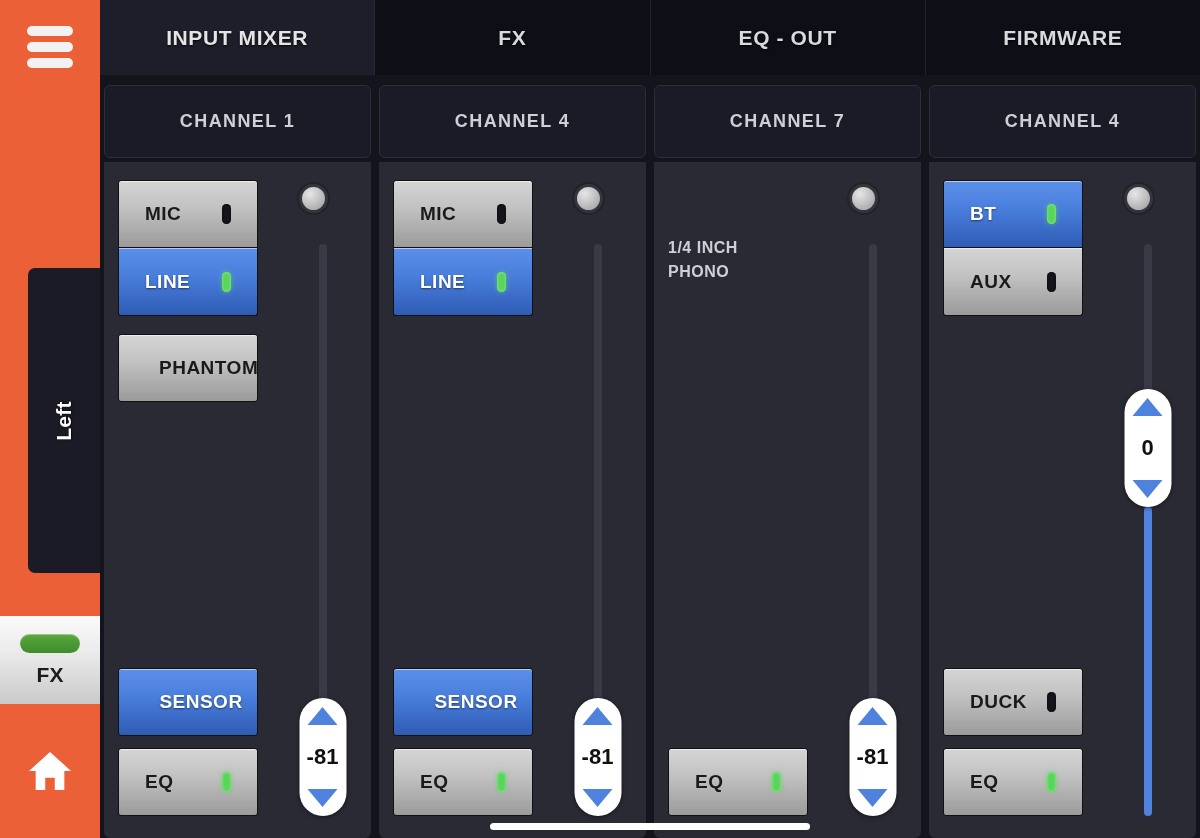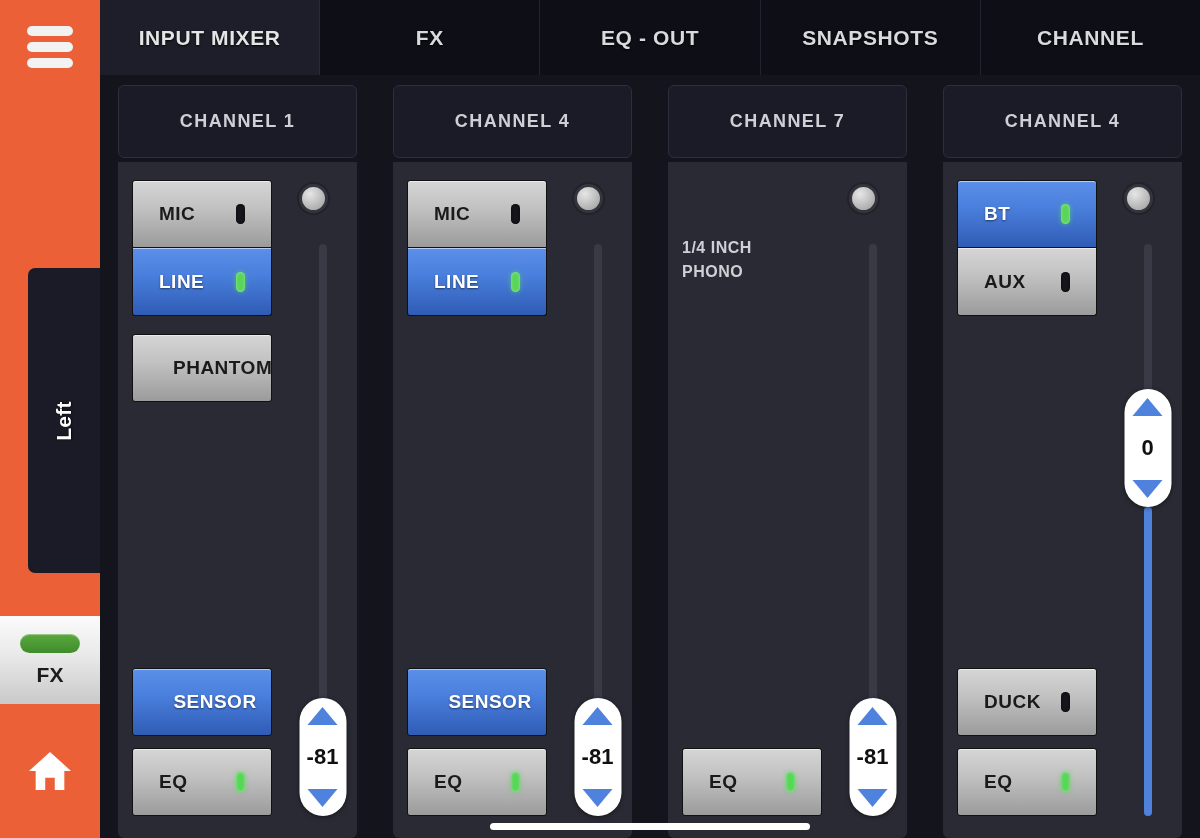--- a/index.html
+++ b/index.html
@@ -85,21 +85,21 @@
     background: #1e1e2a;
     color: #e5e5e5;
     border-right: 1px solid #2a2a36;
   }
 
   .channels {
     flex: 1; display: flex; padding: 10px 0 0 0; gap: 0;
   }
   .channel {
     flex: 1;
-    margin: 0 18px;
+    margin: 0 4px;
     display: flex; flex-direction: column;
     position: relative;
   }
   .ch-head {
     height: 73px; background: #1b1b27;
     border: 1px solid #2e2e3a; border-radius: 6px;
     display: flex; align-items: center; justify-content: center;
     color: #cfd0d6; font-size: 18px; font-weight: bold; letter-spacing: 1.4px;
     flex: 0 0 73px;
   }
@@ -236,22 +236,21 @@
       </svg>
     </div>
   </div>
 
   <div class="main">
 
     <div class="tabbar">
       <div class="tab active">INPUT MIXER</div>
       <div class="tab">FX</div>
       <div class="tab">EQ - OUT</div>
-      <div class="tab">SNAPSHOTS</div>
-      <div class="tab">CHANNEL</div>
+      <div class="tab">FIRMWARE</div>
     </div>
 
     <div class="channels">
 
       <div class="channel">
         <div class="ch-head">CHANNEL 1</div>
         <div class="ch-body">
           <div class="ch-left">
             <div class="btn-group">
               <div class="btn">

